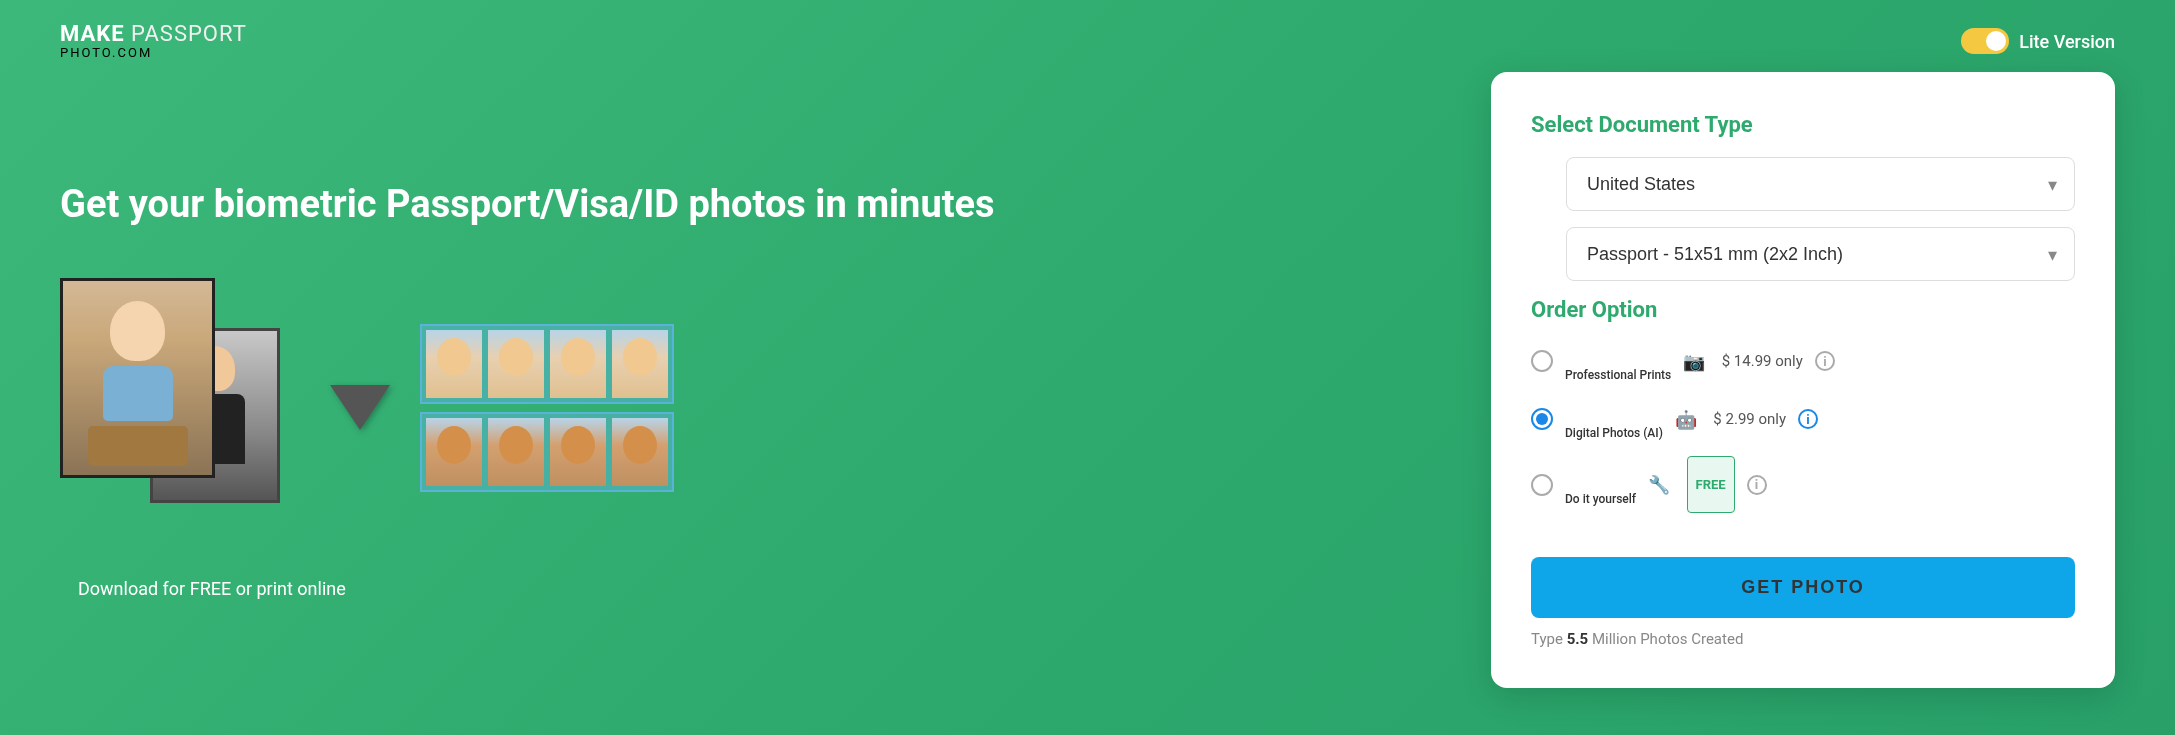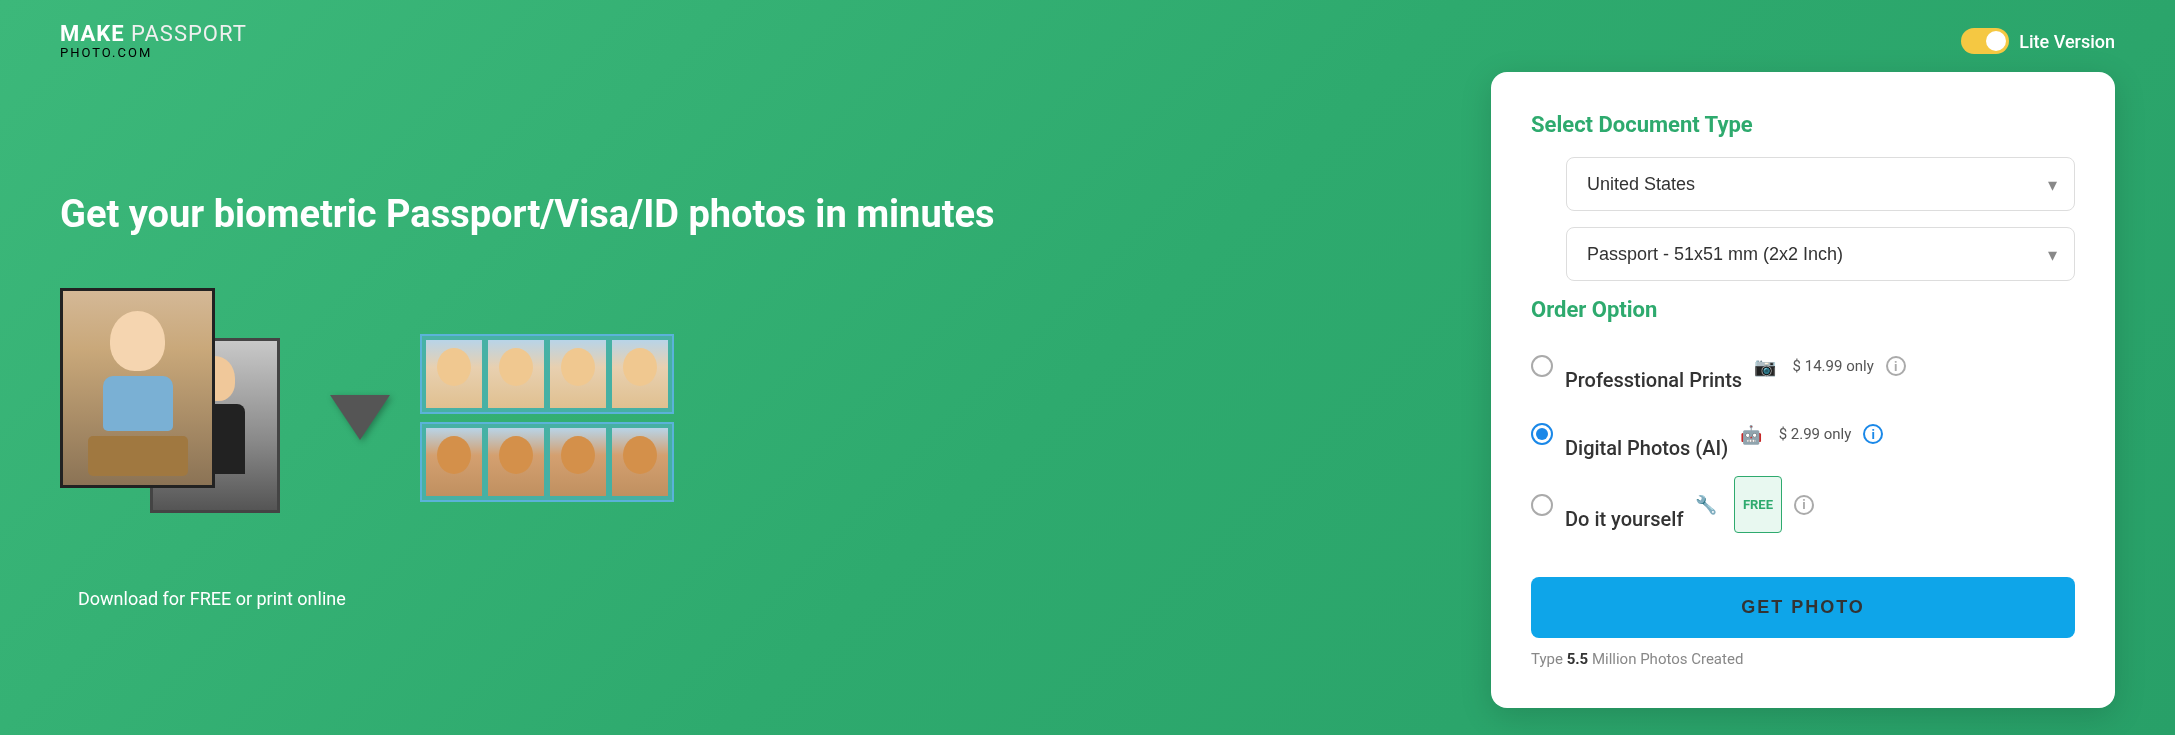--- a/index.html
+++ b/index.html
@@ -311,21 +311,21 @@
       background: #fff;
     }
     .radio-btn.selected::after {
       content: '';
       width: 12px;
       height: 12px;
       background: #1a88e8;
       border-radius: 50%;
     }
     .option-label {
-      font-size: 20px;
+      font-size: 12px;
       color: #333;
       font-weight: 500;
       margin-top: 28px;
     }
     .option-price {
       font-size: 15px;
       color: #555;
       margin-left: 4px;
     }
     .option-badge {

